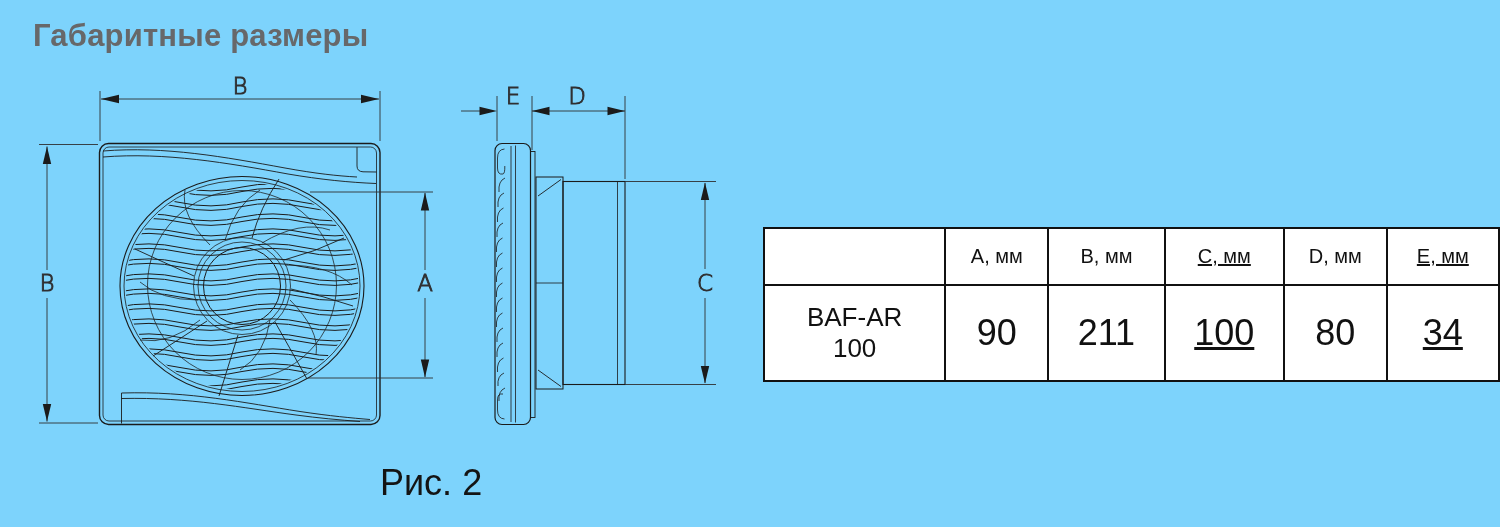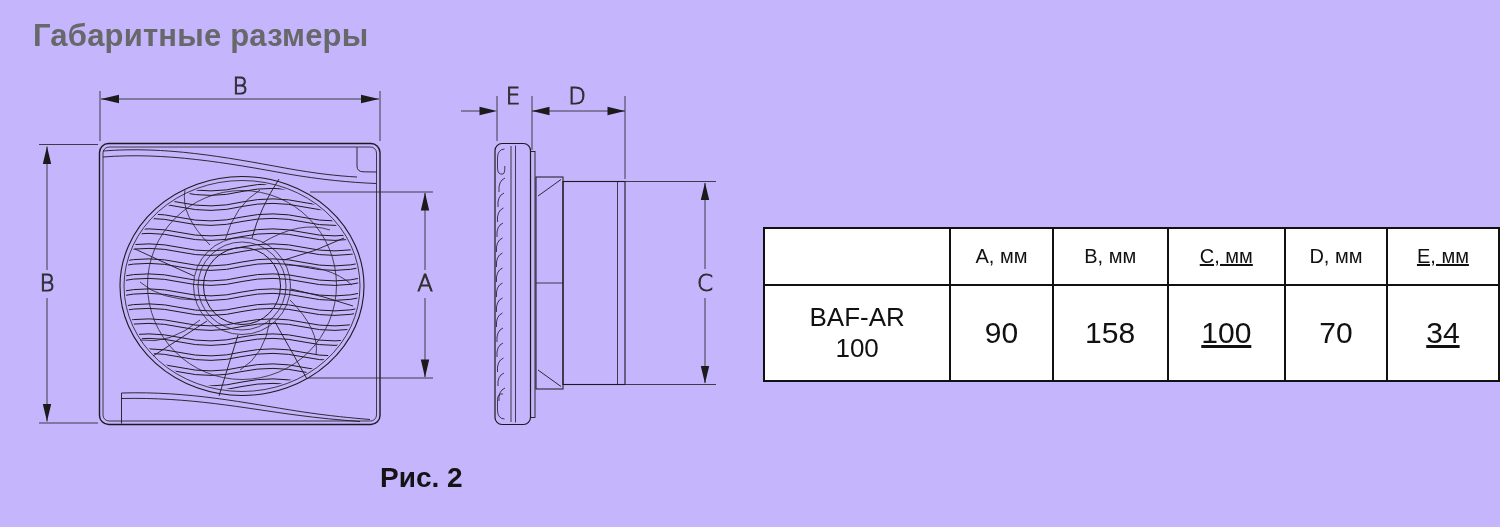--- a/index.html
+++ b/index.html
@@ -1,42 +1,42 @@
 <!DOCTYPE html>
 <html><head>
 <meta charset="utf-8">
 <style>
   html,body{margin:0;padding:0;background:#ffffff;}
   #stage{
-    position:relative;width:1500px;height:527px;background:#c4b5fd;
+    position:relative;width:1500px;height:527px;background:#7dd3fc;
     font-family:"Liberation Sans", sans-serif;overflow:hidden;
   }
   #page-title{
     position:absolute;left:33px;top:18px;
     font-size:31px;font-weight:bold;color:#67686a;letter-spacing:0.2px;
   }
   #drawing-svg{position:absolute;left:0;top:0;}
   #figure-caption{
     position:absolute;left:380px;top:462px;
-    font-size:28px;color:#141414;font-weight:bold;
+    font-size:36px;color:#141414;
   }
   
   #dims-table-wrap{position:absolute;left:763px;top:227px;}
   table.dims{
     border-collapse:collapse;table-layout:fixed;
     color:#111111;background:#ffffff;
   }
   table.dims td,table.dims th{
     border:2px solid #111111;text-align:center;vertical-align:middle;
     padding:16px;font-weight:normal;
   }
   table.dims tr.hdr{height:57px;}
   table.dims tr.row{height:69px;}
   table.dims tr.hdr th{font-size:20px;}
-  table.dims tr.row td{font-size:30px;}
+  table.dims tr.row td{font-size:36px;}
   td.model-cell{font-size:26px !important;word-spacing:9px;}
   .c0{width:204px;} .c1{width:88px;} .c2{width:98px;}
   .c3{width:102px;text-decoration:underline;} .c4{width:87px;} .c5{width:103px;text-decoration:underline;}
   svg text.dim{
     font-family:"DejaVu Sans", sans-serif;font-size:23px;font-weight:300;
     fill:#2f2f31;
   }
 </style>
 </head>
 <body>
@@ -189,23 +189,23 @@
         <th class="c0"></th>
         <th class="c1">A, мм</th>
         <th class="c2">B, мм</th>
         <th class="c3">C, мм</th>
         <th class="c4">D, мм</th>
         <th class="c5">E, мм</th>
       </tr>
       <tr class="row">
         <td class="c0 model-cell">BAF-AR 100</td>
         <td class="c1">90</td>
-        <td class="c2">158</td>
+        <td class="c2">211</td>
         <td class="c3">100</td>
-        <td class="c4">70</td>
+        <td class="c4">80</td>
         <td class="c5">34</td>
       </tr>
     </tbody>
       </table>
   </div>
 
   <div id="figure-caption">Рис. 2</div>
 
 </div>
 

